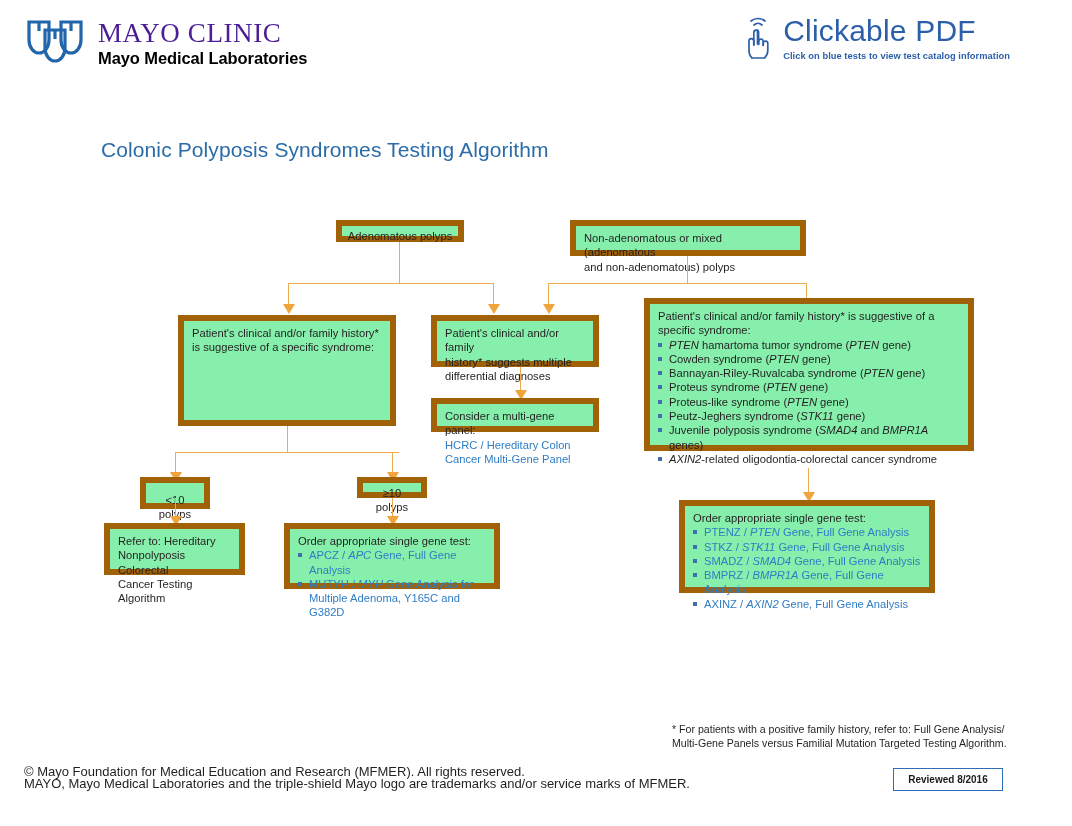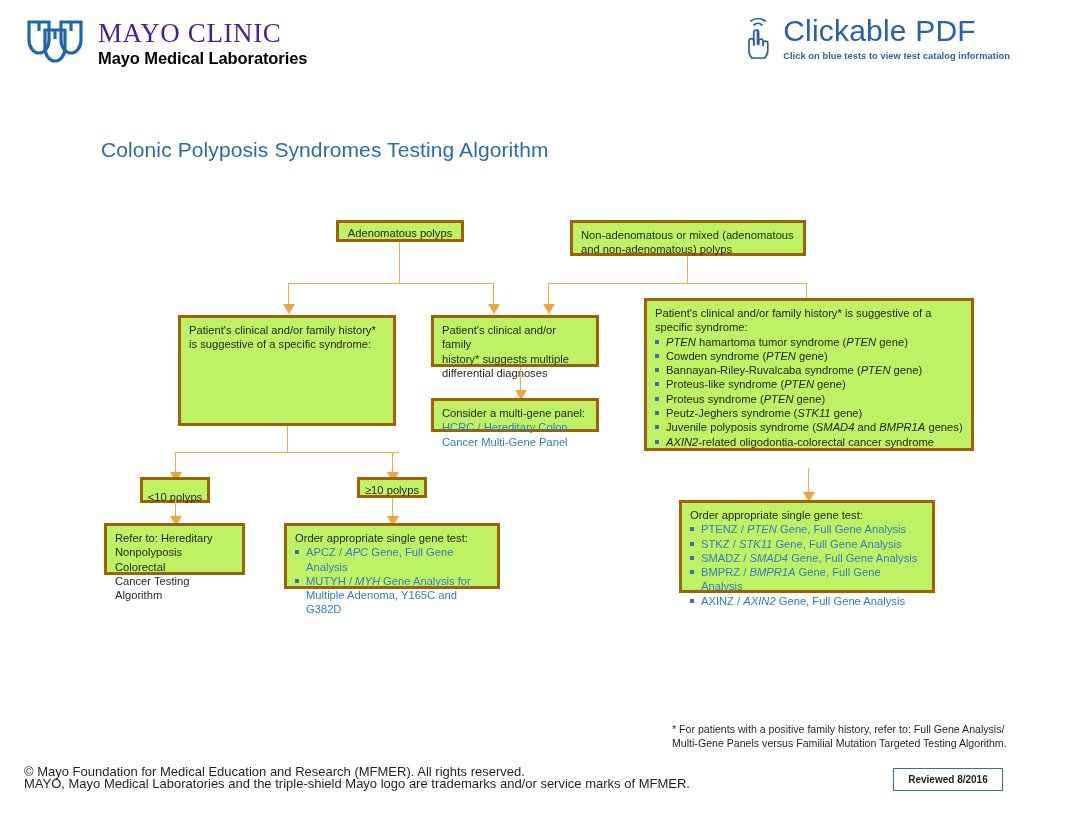--- a/index.html
+++ b/index.html
@@ -29,22 +29,22 @@
   .cp-sub{font-size:9.3px;font-weight:bold;color:#2b5faa;margin-top:5px;letter-spacing:.05px;}
 
   
   #page-title{
     left:101px;top:138px;font-size:21px;color:#2b6ca8;letter-spacing:.1px;
   }
 
   
   .node{
     position:absolute;
-    background:#bef264;
-    border:3px solid #a16207;
+    background:#86efac;
+    border:6px solid #a16207;
     box-sizing:border-box;
     font-size:11.2px;
     line-height:14.3px;
     color:#231f20;
     padding:5px 8px;
   }
   .node ul{list-style:none;margin:0;padding:0;}
   .node li{
     position:relative;padding-left:11px;margin:0;
   }
@@ -168,22 +168,22 @@
   <span class="link">Cancer Multi-Gene Panel</span>
 </div>
 
 <div class="node" style="left:644px;top:298px;width:330px;height:153px;">
   <span>Patient's clinical and/or family history* is suggestive of a</span><br>
   <span>specific syndrome:</span>
   <ul>
     <li><i>PTEN</i> hamartoma tumor syndrome (<i>PTEN</i> gene)</li>
     <li>Cowden syndrome (<i>PTEN</i> gene)</li>
     <li>Bannayan-Riley-Ruvalcaba syndrome (<i>PTEN</i> gene)</li>
+    <li>Proteus syndrome (<i>PTEN</i> gene)</li>
     <li>Proteus-like syndrome (<i>PTEN</i> gene)</li>
-    <li>Proteus syndrome (<i>PTEN</i> gene)</li>
     <li>Peutz-Jeghers syndrome (<i>STK11</i> gene)</li>
     <li>Juvenile polyposis syndrome (<i>SMAD4</i> and <i>BMPR1A</i> genes)</li>
     <li><i>AXIN2</i>-related oligodontia-colorectal cancer syndrome</li>
   </ul>
 </div>
 
 <div class="ln vline" style="left:287px;top:426px;height:26px;"></div>
 <div class="ln hline" style="left:175px;top:452px;width:224px;"></div>
 <div class="ln vline" style="left:175px;top:452px;height:22px;"></div>
 <div class="arrow" style="left:170px;top:472px;"></div>

